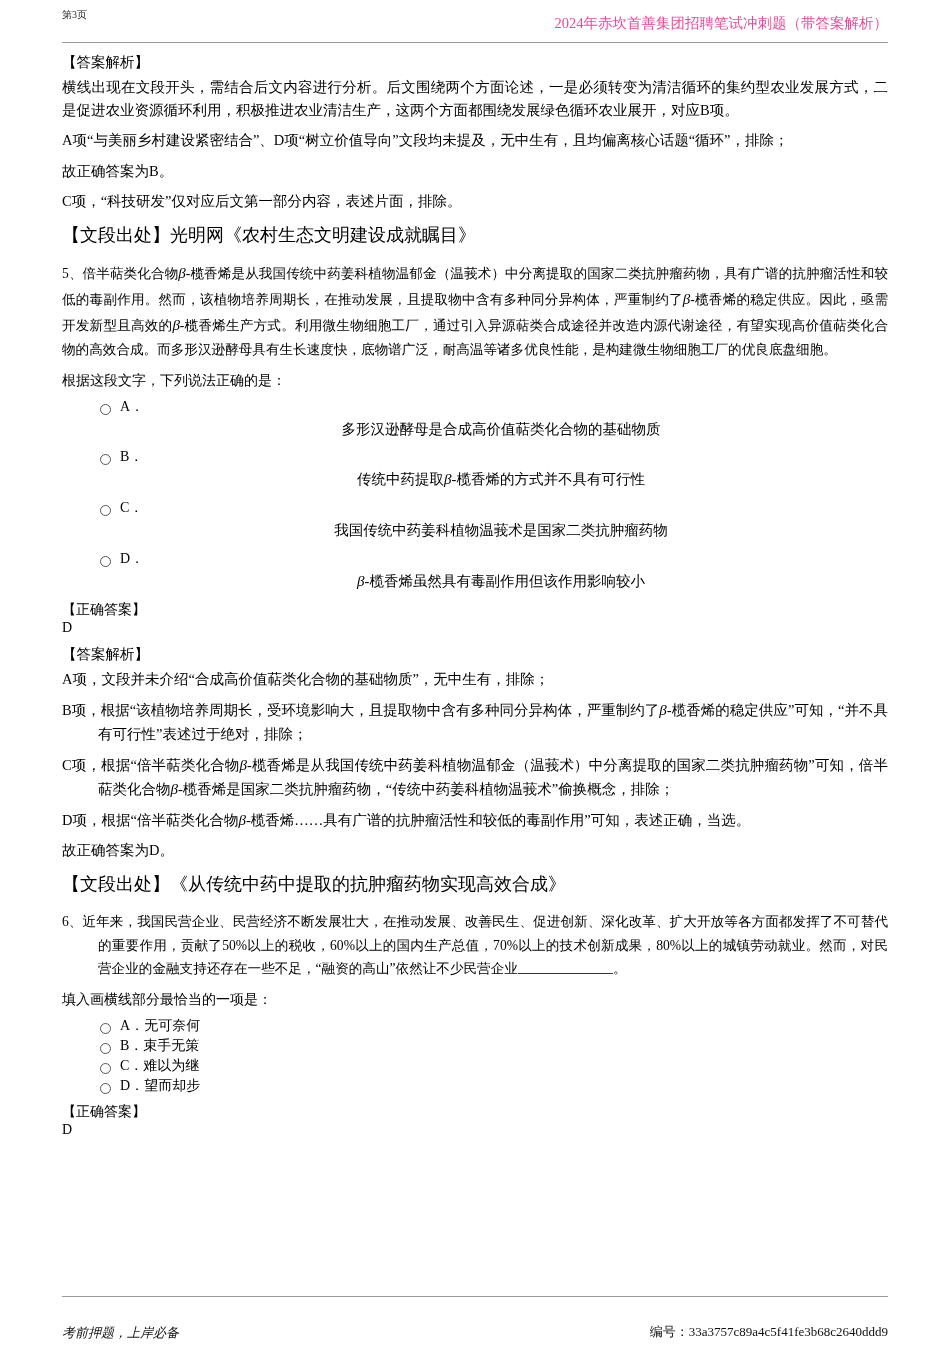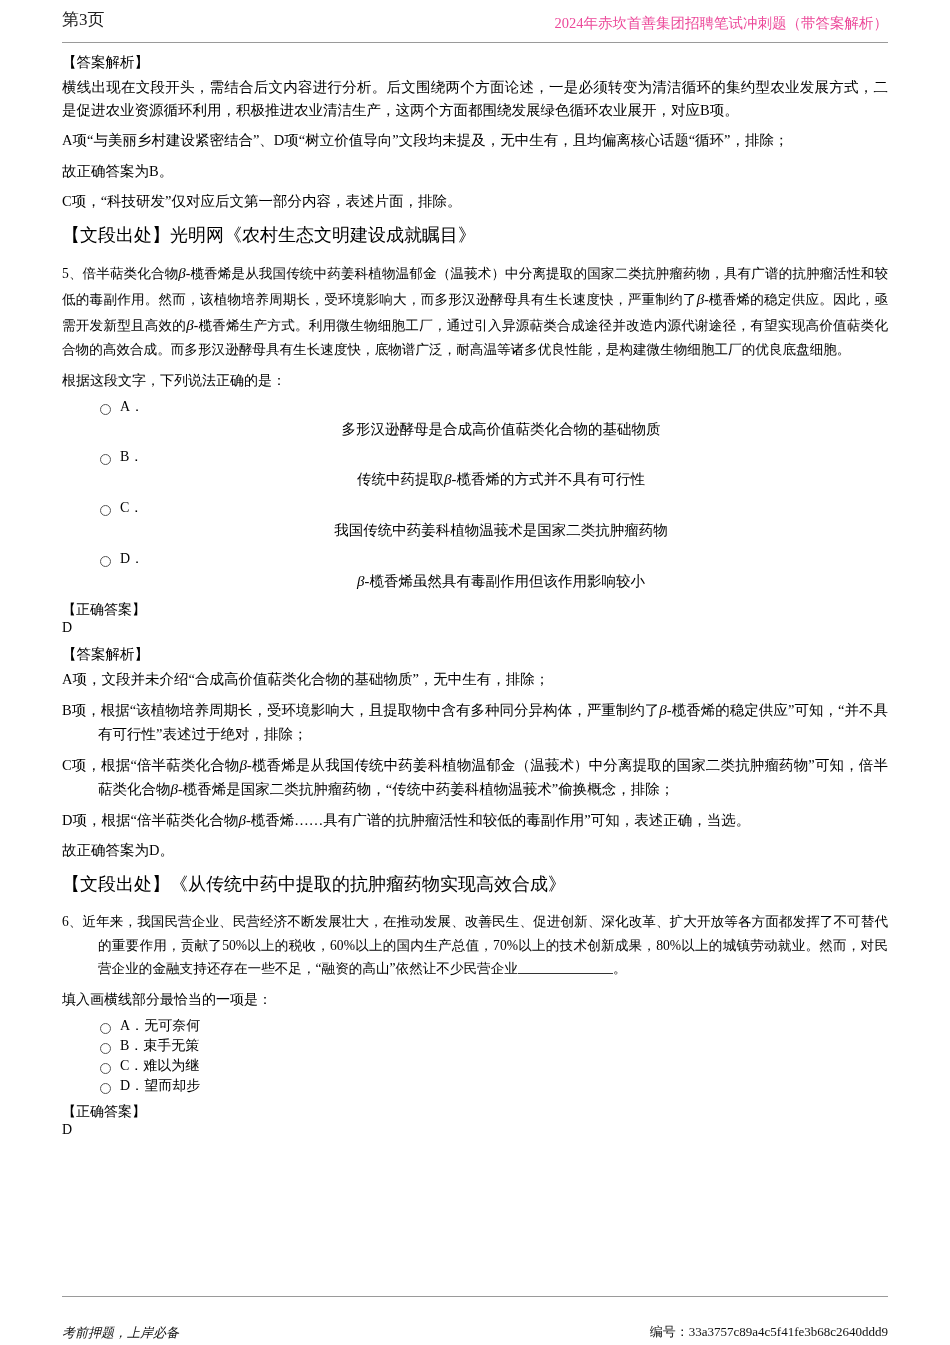--- a/index.html
+++ b/index.html
@@ -26,21 +26,21 @@
     position: relative;
     height: 30px;
     padding-top: 8px;
     font-size: 13.5px;
   }
   .header-left {
     position: absolute;
     left: 0;
     top: 8px;
     color: #222;
-    font-size: 17px;
+    font-size: 10px;
   }
   .header-right {
     position: absolute;
     right: 0;
     top: 14px;
     color: #ec4899;
     font-size: 14.5px;
   }
   .hr {
     border: 0;
@@ -167,21 +167,21 @@
   <div class="para">横线出现在文段开头，需结合后文内容进行分析。后文围绕两个方面论述，一是必须转变为清洁循环的集约型农业发展方式，二是促进农业资源循环利用，积极推进农业清洁生产，这两个方面都围绕发展绿色循环农业展开，对应B项。</div>
   <div class="para">A项“与美丽乡村建设紧密结合”、D项“树立价值导向”文段均未提及，无中生有，且均偏离核心话题“循环”，排除；</div>
   <div class="para">故正确答案为B。</div>
   <div class="para">C项，“科技研发”仅对应后文第一部分内容，表述片面，排除。</div>
 
   <div class="src">
     <span>【文段出处】</span><span>光明网《农村生态文明建设成就瞩目》</span>
   </div>
 
   <div class="qbody">
-    <span>5、</span><span>倍半萜类化合物</span><span class="beta">β</span><span>-榄香烯是从我国传统中药姜科植物温郁金（温莪术）中分离提取的国家二类抗肿瘤药物，具有广谱的抗肿瘤活性和较低的毒副作用。然而，该植物培养周期长，受环境影响大，而多形汉逊酵母具有生长速度快，严重制约了</span><span class="beta">β</span><span>-榄香烯的稳定供应。因此，亟需开发新型且高效的</span><span class="beta">β</span><span>-榄香烯生产方式。利用微生物细胞工厂，通过引入异源萜类合成途径并改造内源代谢途径，有望实现高价值萜类化合物的高效合成。而多形汉逊酵母具有生长速度快，底物谱广泛，耐高温等诸多优良性能，是构建微生物细胞工厂的优良底盘细胞。</span>
+    <span>5、</span><span>倍半萜类化合物</span><span class="beta">β</span><span>-榄香烯是从我国传统中药姜科植物温郁金（温莪术）中分离提取的国家二类抗肿瘤药物，具有广谱的抗肿瘤活性和较低的毒副作用。然而，该植物培养周期长，在推动发展，且提取物中含有多种同分异构体，严重制约了</span><span class="beta">β</span><span>-榄香烯的稳定供应。因此，亟需开发新型且高效的</span><span class="beta">β</span><span>-榄香烯生产方式。利用微生物细胞工厂，通过引入异源萜类合成途径并改造内源代谢途径，有望实现高价值萜类化合物的高效合成。而多形汉逊酵母具有生长速度快，底物谱广泛，耐高温等诸多优良性能，是构建微生物细胞工厂的优良底盘细胞。</span>
   </div>
 
   <div class="ask">根据这段文字，下列说法正确的是：</div>
 
   <div class="opt-row">
     <span class="radio"></span>
     <span class="opt-label">A．</span>
   </div>
   <div class="opt-text">
     <span></span><span>多形汉逊酵母是合成高价值萜类化合物的基础物质</span>

